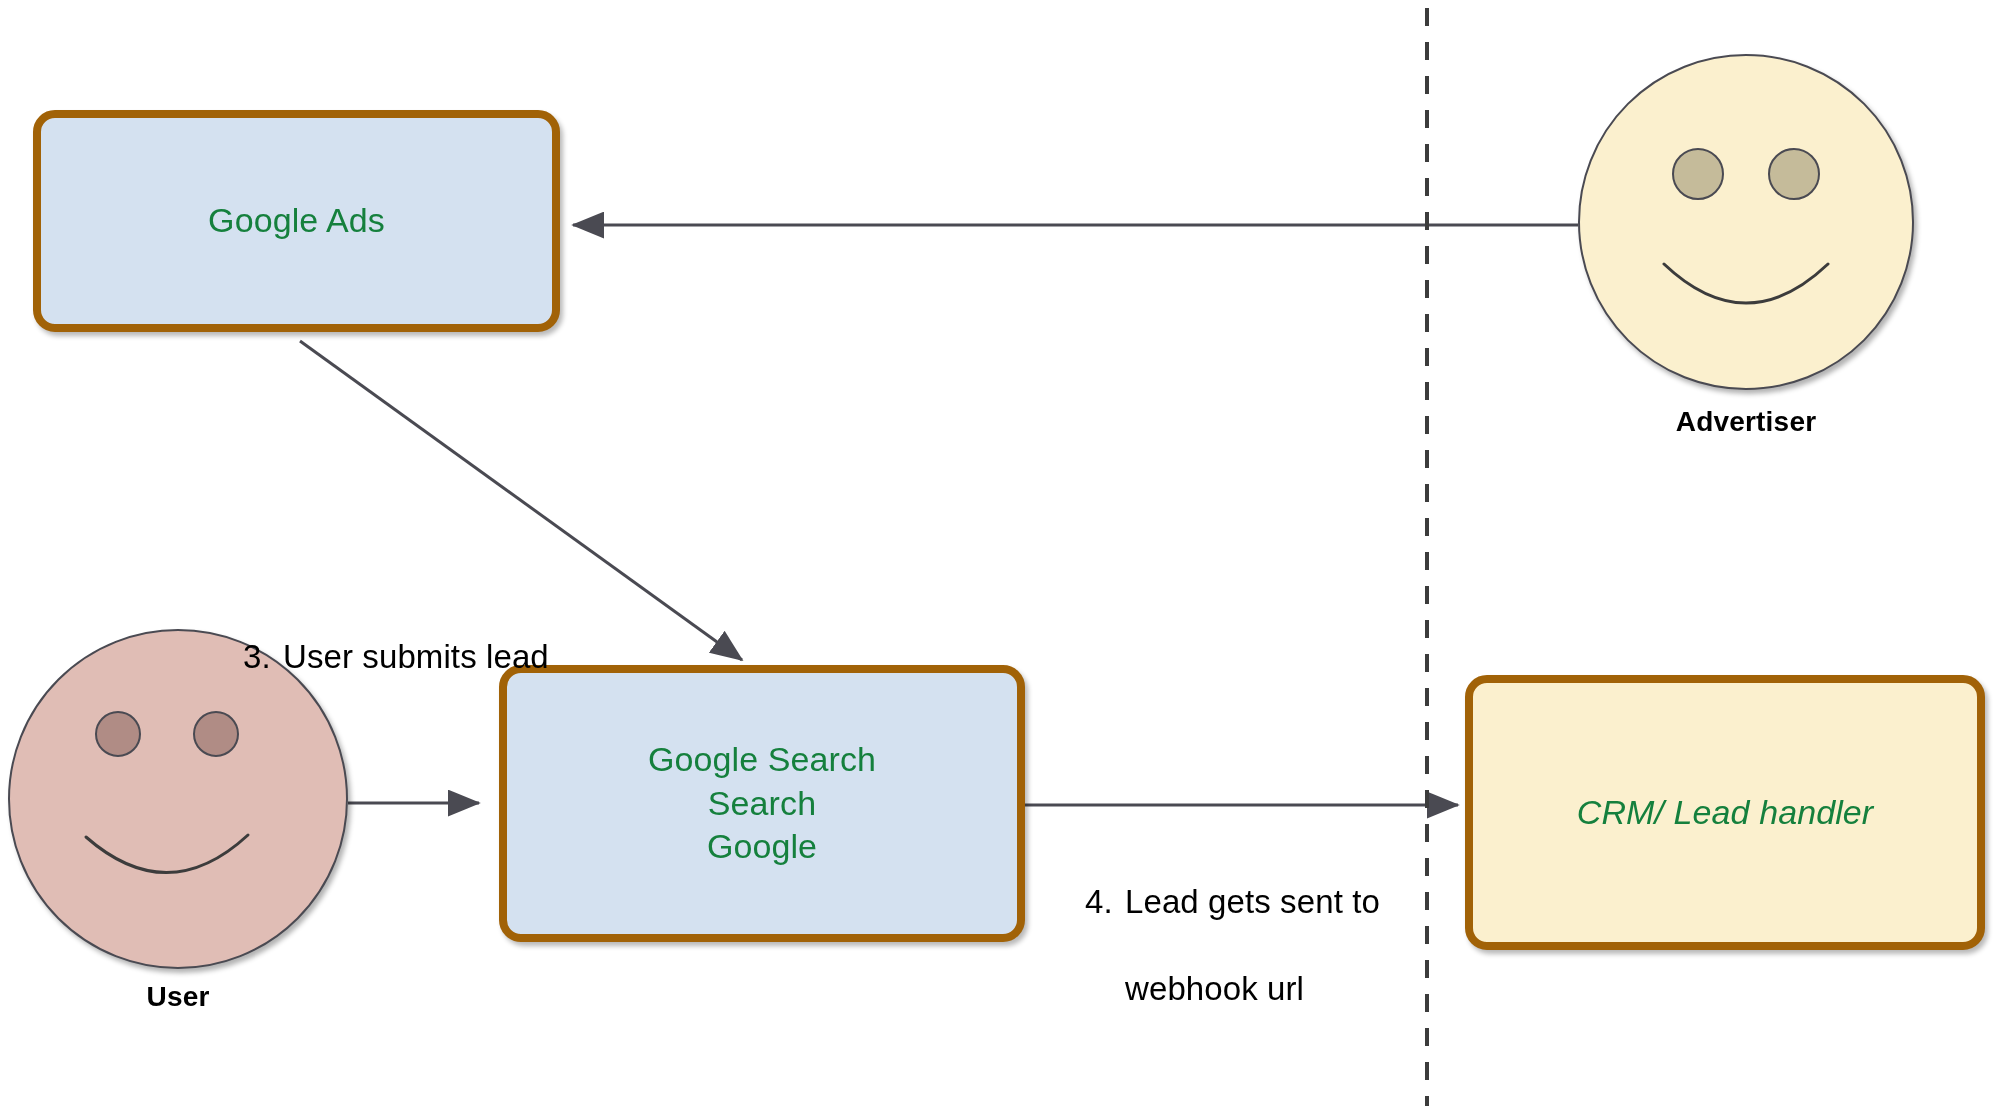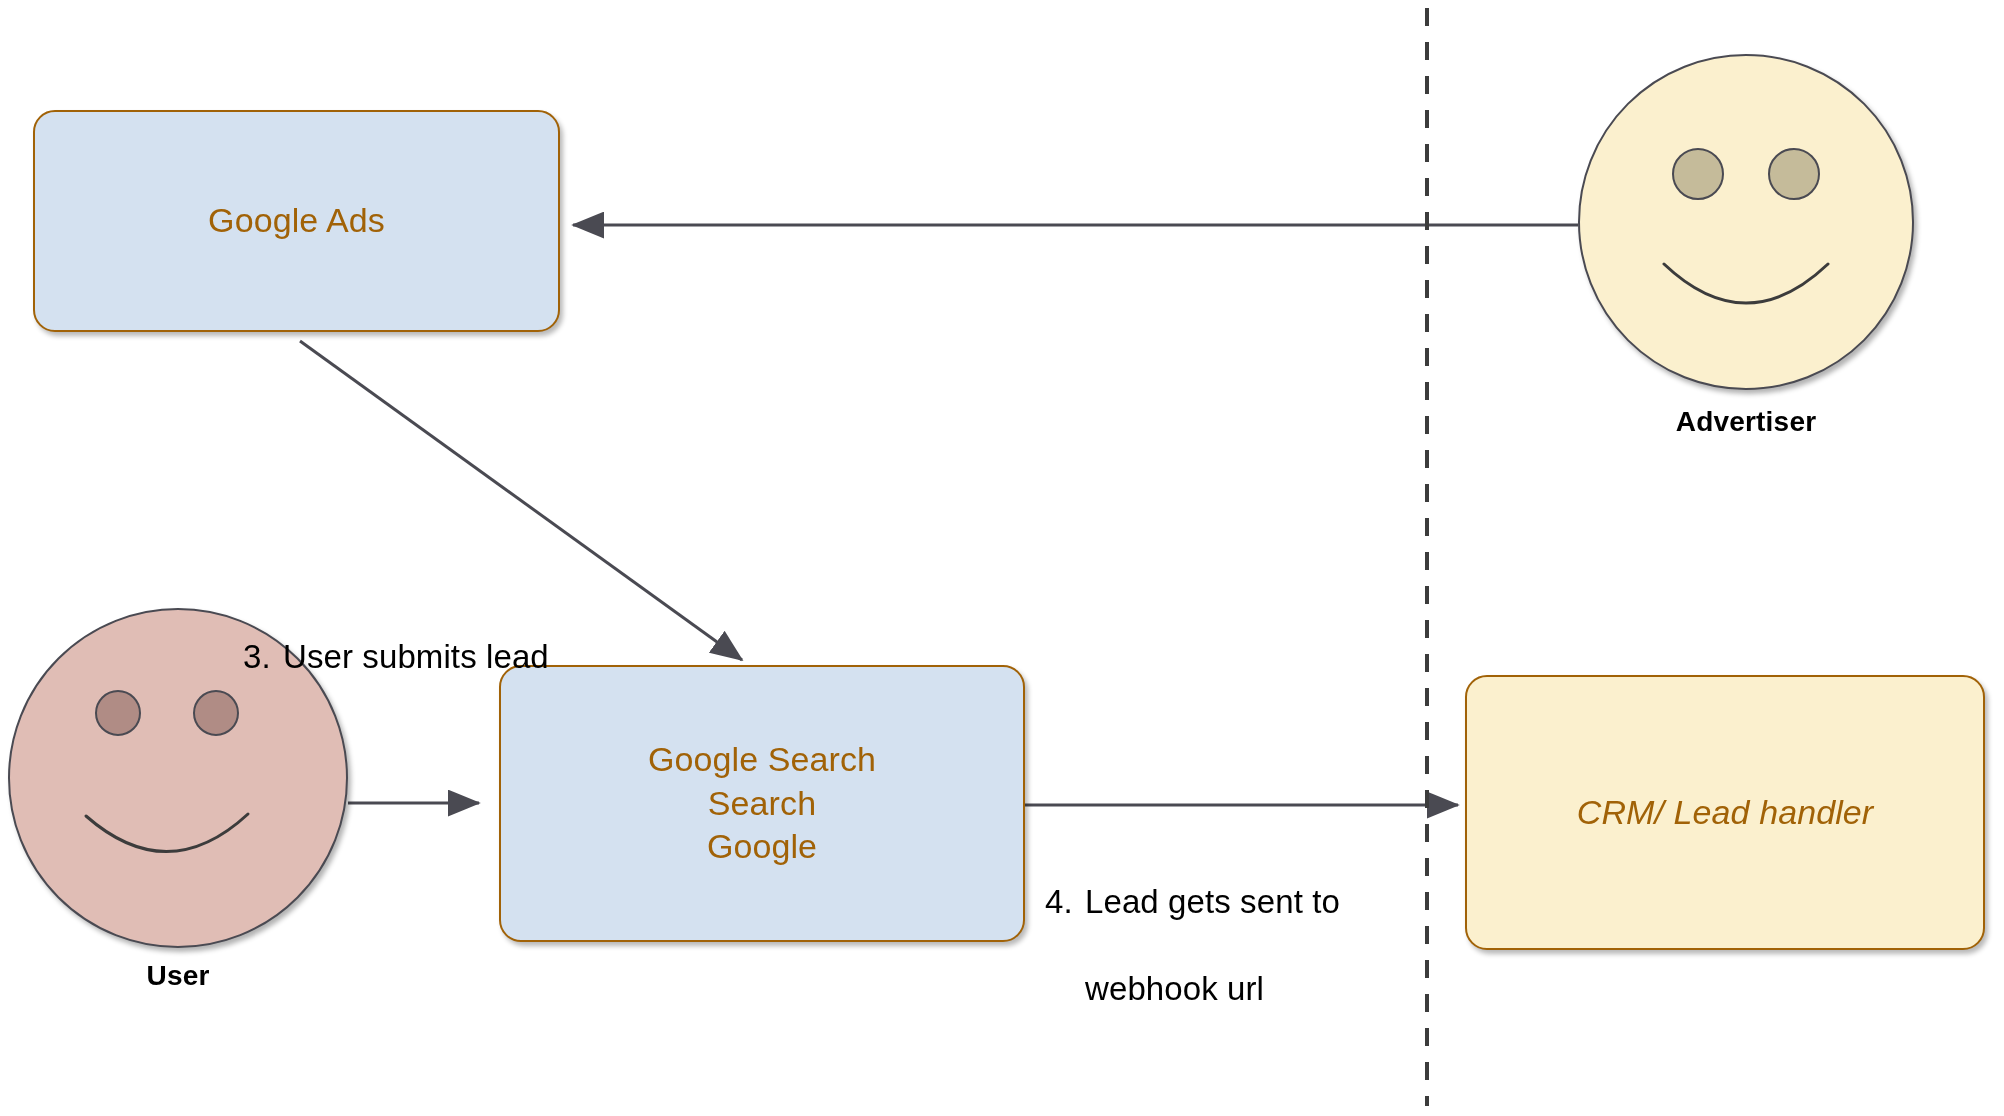--- a/index.html
+++ b/index.html
@@ -21,22 +21,22 @@
   }
 
   
   .node {
     position: absolute;
     box-sizing: border-box;
     display: flex;
     align-items: center;
     justify-content: center;
     text-align: center;
-    color: #a16207;
-    border: 2px solid #a16207;
+    color: #15803d;
+    border: 8px solid #a16207;
     box-shadow: 3px 4px 5px rgba(0,0,0,0.28);
   }
   .rounded-box {
     border-radius: 22px;
     font-size: 34px;
     line-height: 1.28;
     letter-spacing: 0.1px;
   }
   .fill-blue   { background: #d4e1f0; }
   .fill-yellow { background: #fbf0ce; font-style: italic; }
@@ -147,34 +147,34 @@
   <div class="actor" style="left:1578px; top:54px; width:336px; height:336px;">
     <div class="actor-face fill-yellow" style="width:336px; height:336px;"></div>
     <svg width="336" height="336" viewBox="0 0 336 336" xmlns="http://www.w3.org/2000/svg">
       <circle cx="120" cy="120" r="25" fill="#c5bb9a" stroke="#4a4a52" stroke-width="2"></circle>
       <circle cx="216" cy="120" r="25" fill="#c5bb9a" stroke="#4a4a52" stroke-width="2"></circle>
       <path d="M86 210 Q168 288 250 210" fill="none" stroke="#3c3c3c" stroke-width="3" stroke-linecap="round"></path>
     </svg>
     <div class="actor-label" style="top:352px;">Advertiser</div>
   </div>
 
-  <div class="actor" style="left:8px; top:608px; width:340px; height:340px;">
+  <div class="actor" style="left:8px; top:629px; width:340px; height:340px;">
     <div class="actor-face fill-pink" style="width:340px; height:340px;"></div>
     <svg width="340" height="340" viewBox="0 0 340 340" xmlns="http://www.w3.org/2000/svg">
       <circle cx="110" cy="105" r="22" fill="#b08c85" stroke="#4a4a52" stroke-width="2"></circle>
       <circle cx="208" cy="105" r="22" fill="#b08c85" stroke="#4a4a52" stroke-width="2"></circle>
       <path d="M78 208 Q160 280 240 206" fill="none" stroke="#3c3c3c" stroke-width="3" stroke-linecap="round"></path>
     </svg>
     <div class="actor-label" style="top:352px;">User</div>
   </div>
 
 
 
   <div class="caption" style="left:243px; top:591px; width:400px;">
     <span class="num">3.</span><span>User submits lead</span>
   </div>
 
-  <div class="caption" style="left:1045px; top:836px; width:400px;">
+  <div class="caption" style="left:1085px; top:836px; width:400px;">
     <span class="num">4.</span><span>Lead gets sent to</span><br>
     <span style="padding-left:40px;">webhook url</span>
   </div>
 
 </div>
 
 </body></html>

